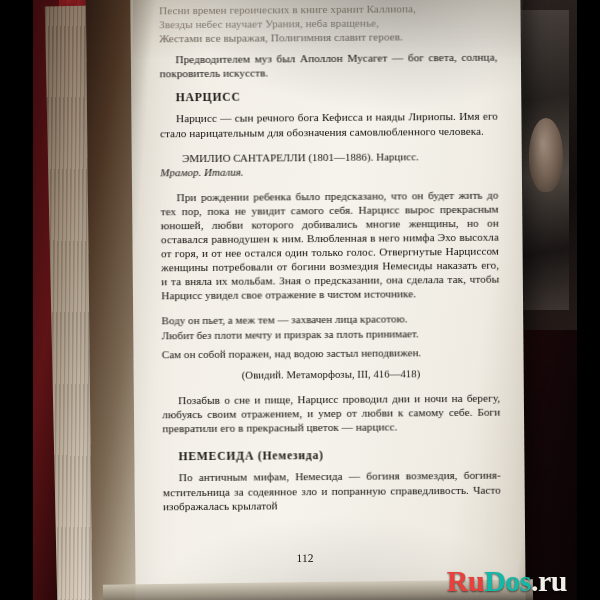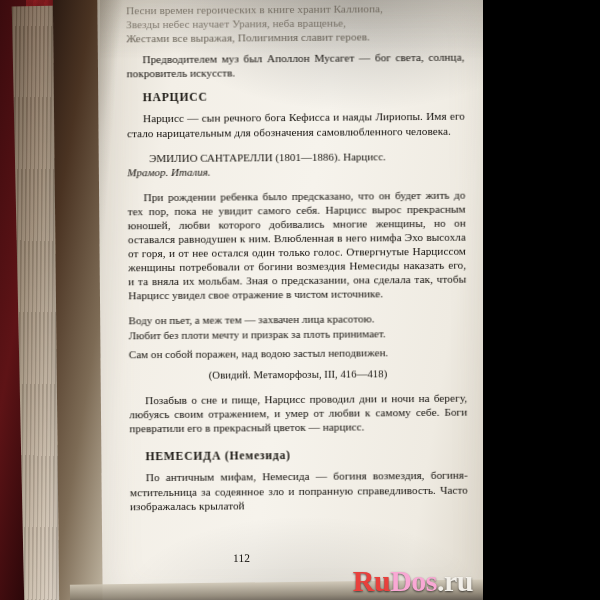--- a/index.html
+++ b/index.html
@@ -2,25 +2,26 @@
 <html><head>
 <meta charset="utf-8">
 <style>
   html, body {
     margin: 0;
     padding: 0;
     background: #000;
   }
   #stage {
     position: relative;
-    width: 483px;
+    width: 544px;
     height: 600px;
     overflow: hidden;
     background: #6d0f13;
     font-family: "Liberation Serif", serif;
+    margin-left: 33px;
   }
 
   
   .cloth {
     position: absolute;
     inset: 0;
     background:
       radial-gradient(ellipse 200px 300px at 60px 120px, rgba(255,120,120,0.18), rgba(0,0,0,0) 70%),
       radial-gradient(ellipse 160px 240px at 30px 420px, rgba(255,110,110,0.14), rgba(0,0,0,0) 70%),
       radial-gradient(ellipse 220px 200px at 540px 80px, rgba(255,120,120,0.12), rgba(0,0,0,0) 70%),
@@ -200,21 +201,21 @@
     bottom: 4px;
     font-family: "Liberation Serif", serif;
     font-size: 30px;
     font-weight: bold;
     letter-spacing: -0.5px;
     line-height: 1;
     text-shadow: 0 1px 2px rgba(0,0,0,0.6);
     white-space: nowrap;
   }
   .wm-ru { color: #e8403c; }
-  .wm-dos { color: #f9a8d4; }
+  .wm-dos { color: #14b8a6; }
   .wm-dot { color: #f2efe9; }
   .wm-ru-tld { color: #f2efe9; }
 
   
   .softtop {
     position: absolute; left: 100px; top: -10px; width: 390px; height: 70px;
     backdrop-filter: blur(0.7px);
     background: linear-gradient(180deg, rgba(90,80,65,0.22), rgba(90,80,65,0));
     pointer-events: none;
   }

